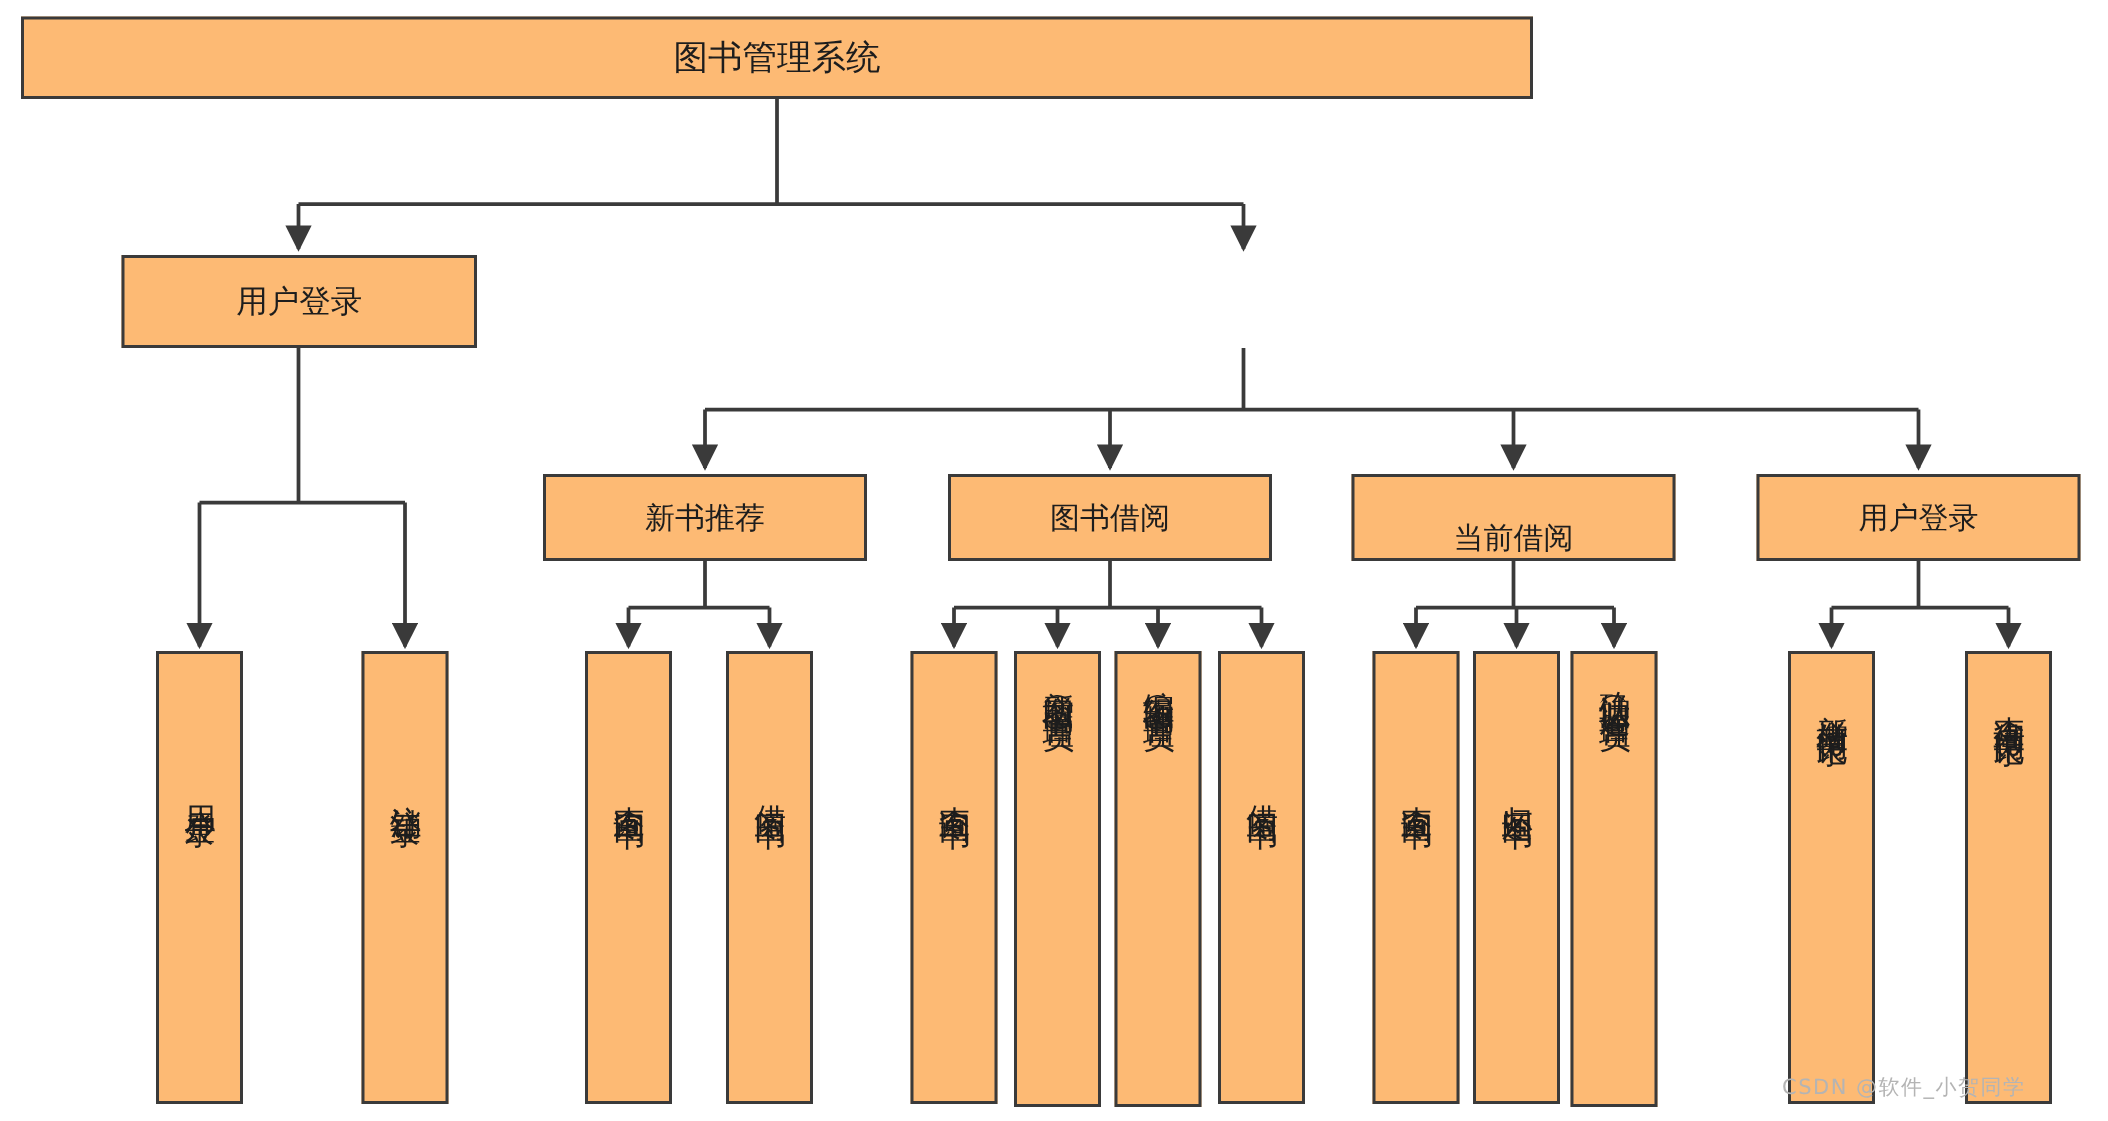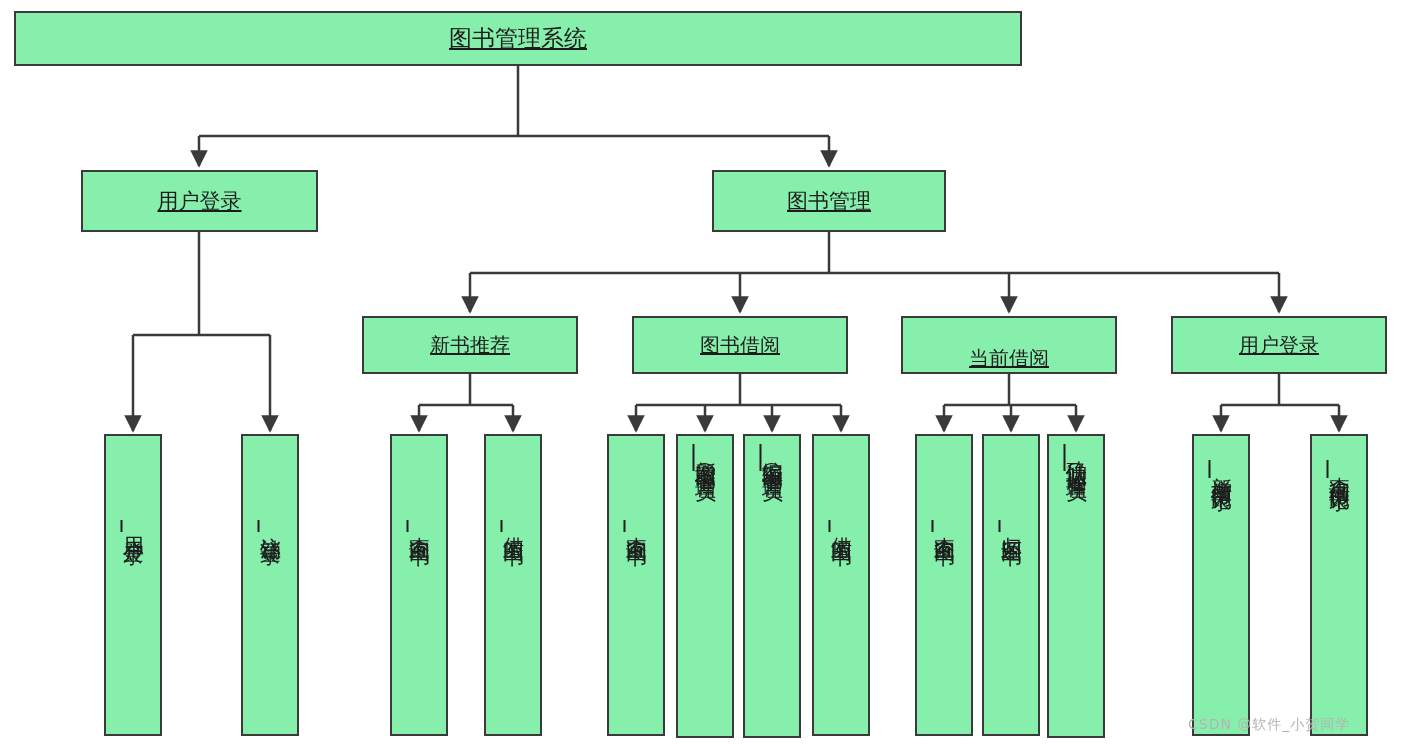--- a/index.html
+++ b/index.html
@@ -21,27 +21,26 @@
     position: absolute;
     left: 0;
     top: 0;
     width: 1405px;
     height: 747px;
   }
   .node {
     position: absolute;
     box-sizing: border-box;
     border: 2.5px solid #3a3a3a;
-    background: #86efac;
+    background: #fdba74;
     display: flex;
     align-items: center;
     justify-content: center;
     color: #1d1d1d;
     z-index: 2;
-    text-decoration: underline;
   }
   .node.root {
     font-size: 23px;
   }
   .node.level1 {
     font-size: 21px;
   }
   .node.level2 {
     font-size: 20px;
   }
@@ -133,23 +132,20 @@
     </g>
   </svg>
 
   <div class="node root" style="left:14px;top:11px;width:1008px;height:55px;">
     <span>图书管理系统</span>
   </div>
 
   <div class="node level1" style="left:81px;top:170px;width:237px;height:62px;">
     <span>用户登录</span>
   </div>
-  <div class="node level1" style="left:712px;top:170px;width:234px;height:62px;">
-    <span>图书管理</span>
-  </div>
 
   <div class="node level2" style="left:632px;top:316px;width:216px;height:58px;">
     <span>图书借阅</span>
   </div>
   <div class="node level2" style="left:362px;top:316px;width:216px;height:58px;">
     <span>新书推荐</span>
   </div>
   <div class="node level2" style="left:901px;top:316px;width:216px;height:58px;align-items:flex-end;">
     <span>当前借阅</span>
   </div>

